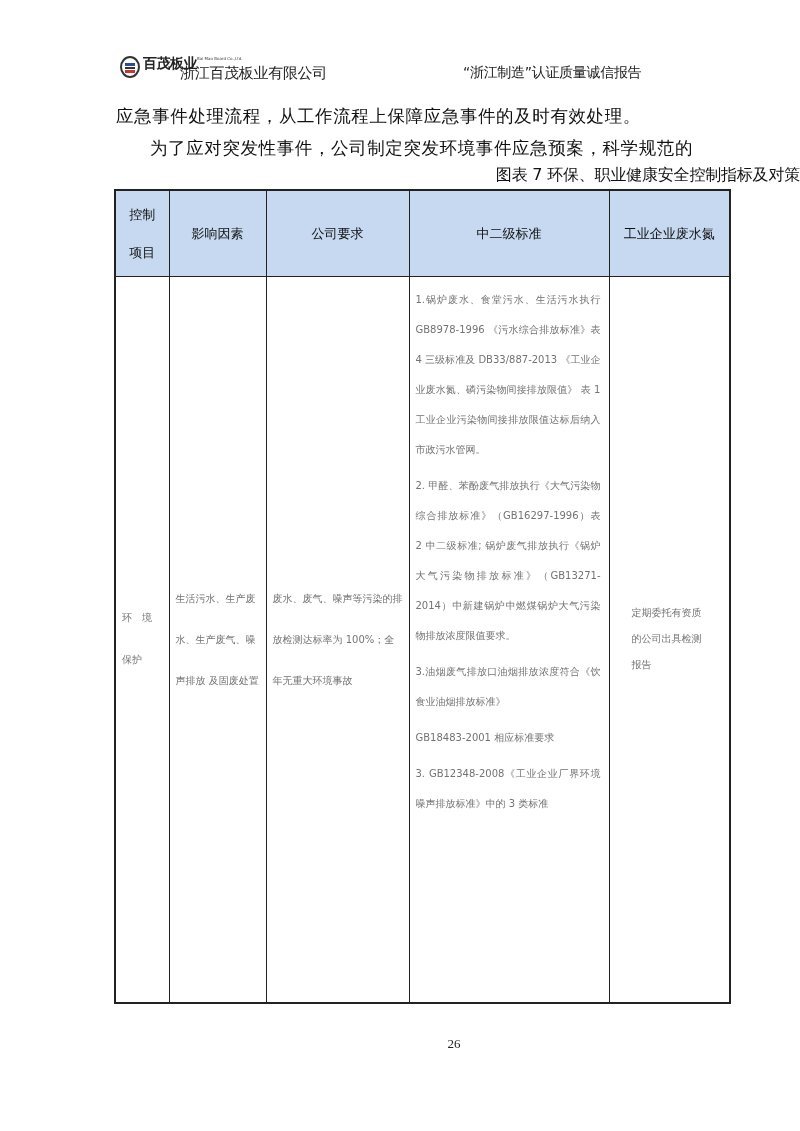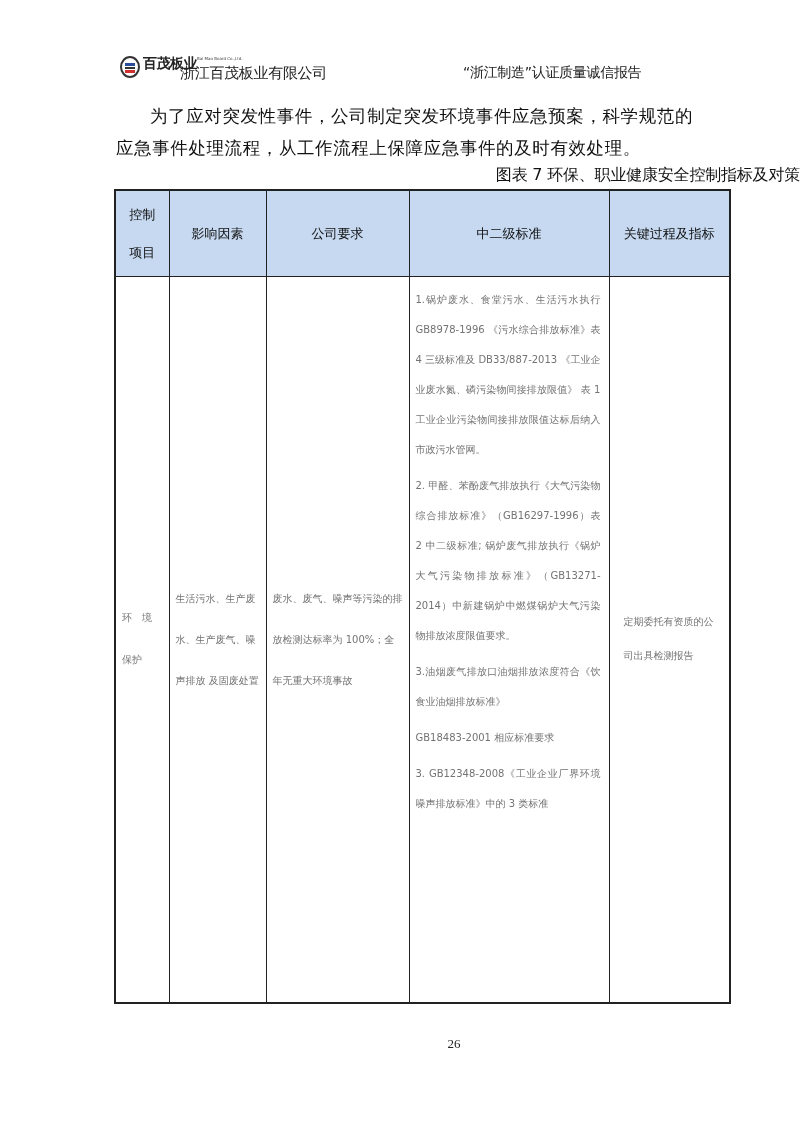--- a/index.html
+++ b/index.html
@@ -38,21 +38,21 @@
   .c2 { width: 97px; }
   .c3 { width: 143px; }
   .c4 { width: 200px; }
   .c5 { width: 121px; }
 
   .item-cell { padding: 0 6px !important; line-height: 42px; }
   .factor-cell { padding: 0 6px 0 6px !important; line-height: 41px; }
   .req-cell { padding: 0 6px 0 6px !important; line-height: 41px; }
   .law-cell { padding: 8px 8px 12px 6px !important; vertical-align: top !important; height: 726px; box-sizing: border-box; }
   .law-block { line-height: 30px; margin-bottom: 6px; text-align: justify; }
-  .key-cell { padding: 0 14px !important; line-height: 34px; }
+  .key-cell { padding: 0 22px !important; line-height: 26px; }
 
   .page-number { position: absolute; left: 12px; width: 800px; top: 1036px; text-align: center;
                  font-family: "Liberation Serif", "DejaVu Serif", serif; font-size: 13px; color: #222; padding-left: 42px; }
 </style>
 </head>
 <body>
 
 <div class="header">
   <div class="logo">
     <div class="logo-emblem">
@@ -63,22 +63,22 @@
     <div class="logo-text">
       <span class="logo-cn">百茂板业</span>
       <span class="logo-en">Bai Mao Board Co.,Ltd.</span>
     </div>
   </div>
   <span class="company-name">浙江百茂板业有限公司</span>
   <span class="report-title">“浙江制造”认证质量诚信报告</span>
 </div>
 
 <div class="paragraph">
+  <div><span>应急事件处理流程，从工作流程上保障应急事件的及时有效处理。</span></div>
   <div><span class="indent"></span><span>为了应对突发性事件，公司制定突发环境事件应急预案，科学规范的</span></div>
-  <div><span>应急事件处理流程，从工作流程上保障应急事件的及时有效处理。</span></div>
 </div>
 
 <div class="caption">图表 7 环保、职业健康安全控制指标及对策</div>
 
 <table class="main">
   <colgroup>
     <col class="c1">
       <col class="c2">
       <col class="c3">
       <col class="c4">
@@ -86,21 +86,21 @@
   </colgroup>
   <thead>
     <tr>
       <th class="col-item">
         <div>控制</div>
         <div>项目</div>
       </th>
       <th>影响因素</th>
       <th>公司要求</th>
       <th>中二级标准</th>
-      <th>关键过程及指标</th>
+      <th>工业企业废水氮</th>
     </tr>
   </thead>
   <tbody>
     <tr>
       <td class="cell item-cell">
         <div>环　境</div>
         <div>保护</div>
       </td>
       <td class="cell factor-cell">生活污水、生产废水、生产废气、噪声排放 及固废处置</td>
       <td class="cell req-cell">废水、废气、噪声等污染的排放检测达标率为 100%；全年无重大环境事故</td>

